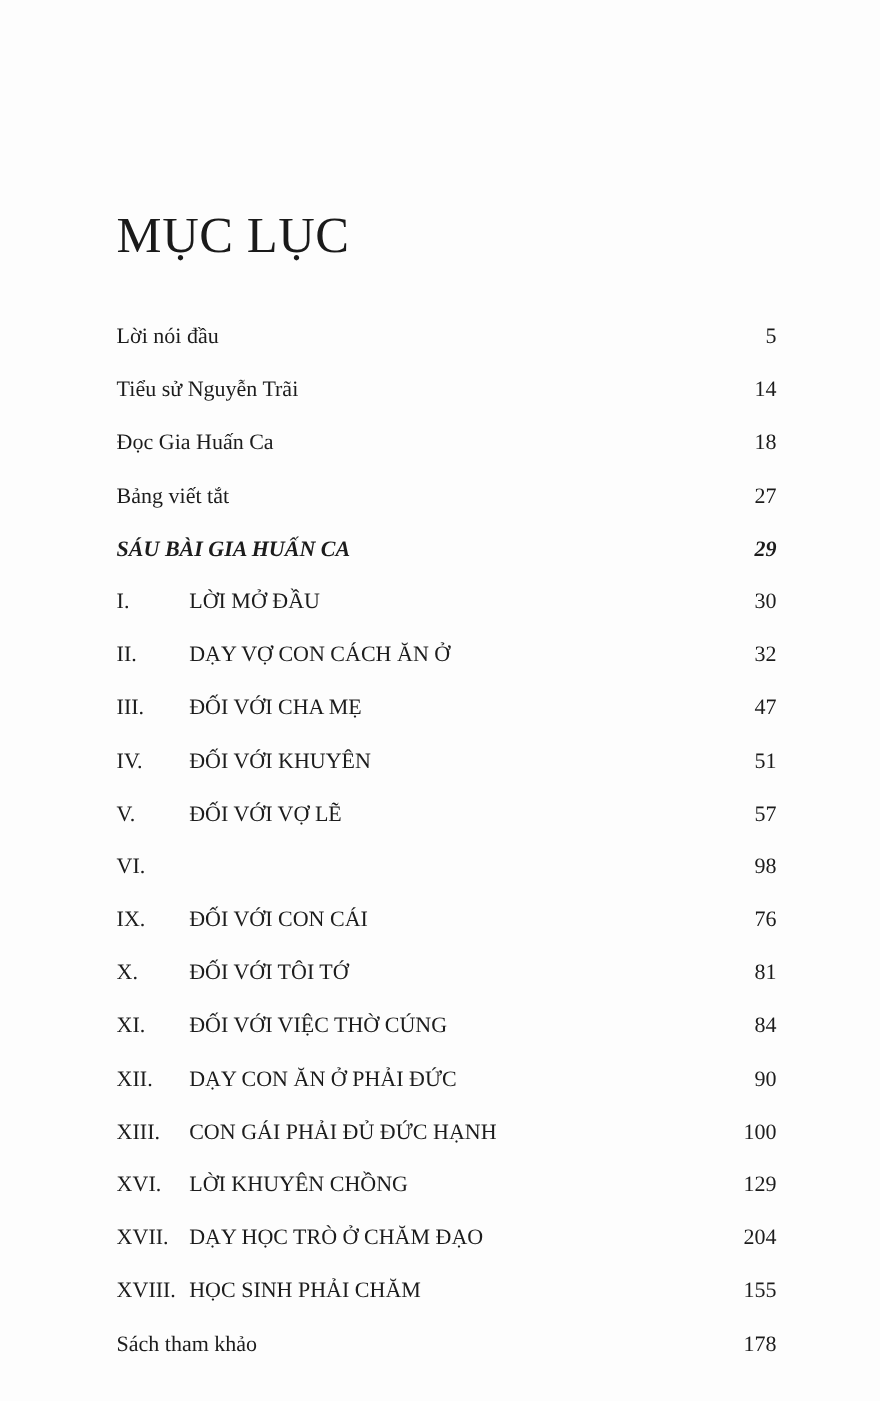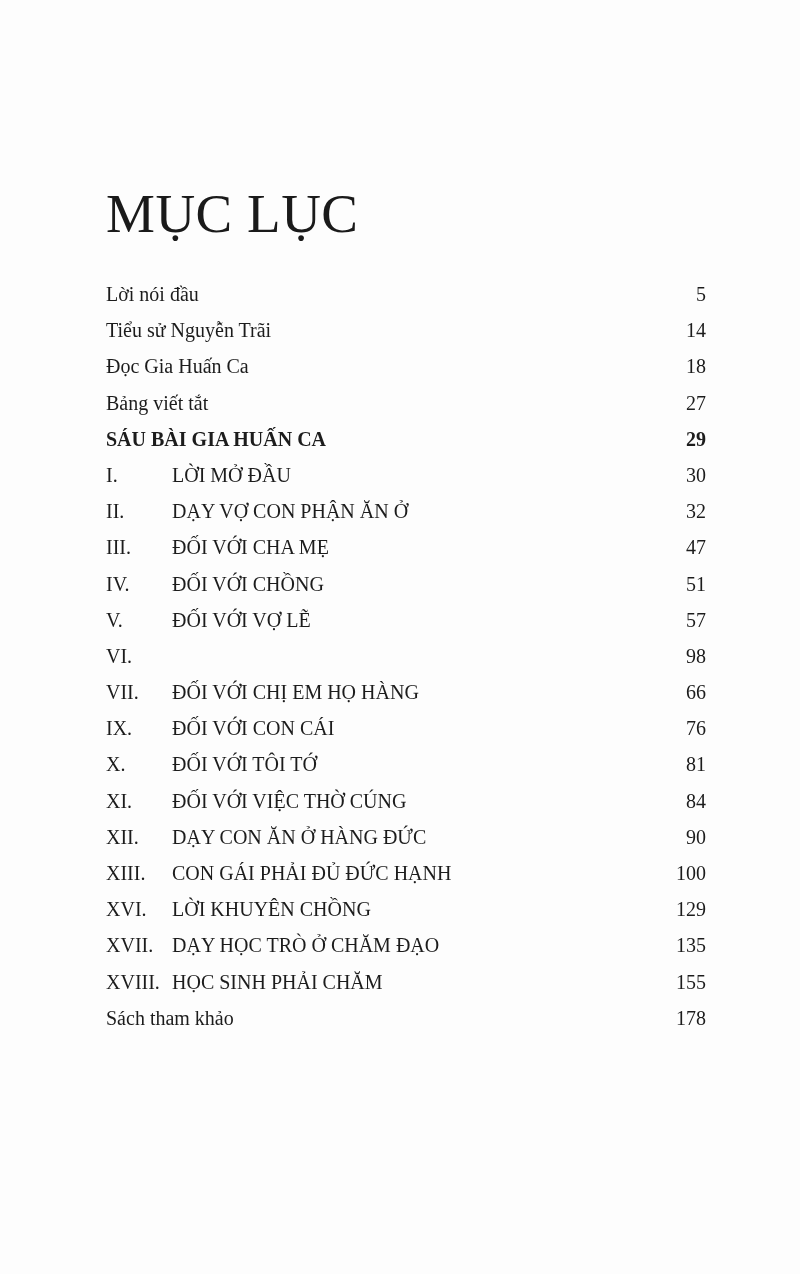--- a/index.html
+++ b/index.html
@@ -18,58 +18,60 @@
     .page {
       position: absolute;
       left: 0; top: 0;
       width: 800px; height: 1274px;
       background: #fdfdfd;
     }
     .title {
       position: absolute;
       left: 106px;
       top: 186px;
-      font-size: 55px;
+      font-size: 46px;
       font-weight: normal;
       letter-spacing: 0.5px;
       line-height: 56px;
       margin: 0;
       color: #1a1a1a;
     }
     .toc {
       position: absolute;
       left: 106px;
       top: 276px;
       width: 600px;
     }
     .row {
       position: relative;
       height: 36.2px;
       line-height: 36.2px;
       font-size: 20px;
       display: flex;
       align-items: center;
+      margin-top: 12px;
     }
     .row .num {
       width: 66px;
       flex: 0 0 66px;
       display: inline-block;
     }
     .row .label {
       flex: 1 1 auto;
       white-space: nowrap;
     }
     .row .page-no {
       position: absolute;
       right: 0;
       top: 0;
       text-align: right;
     }
     .row.bold .label, .row.bold .page-no {
       font-weight: bold;
+      font-style: italic;
     }
   </style>
 </head>
 <body>
 
 <div class="page">
   <h1 class="title">MỤC LỤC</h1>
 
   <div class="toc">
     <div class="row">
@@ -92,81 +94,76 @@
       <span class="label">SÁU BÀI GIA HUẤN CA</span>
       <span class="page-no">29</span>
     </div>
     <div class="row">
       <span class="num">I.</span>
       <span class="label">LỜI MỞ ĐẦU</span>
       <span class="page-no">30</span>
     </div>
     <div class="row">
       <span class="num">II.</span>
-      <span class="label">DẠY VỢ CON PHẬN ĂN Ở</span>
+      <span class="label">DẠY VỢ CON CÁCH ĂN Ở</span>
       <span class="page-no">32</span>
     </div>
     <div class="row">
       <span class="num">III.</span>
       <span class="label">ĐỐI VỚI CHA MẸ</span>
       <span class="page-no">47</span>
     </div>
     <div class="row">
       <span class="num">IV.</span>
-      <span class="label">ĐỐI VỚI CHỒNG</span>
+      <span class="label">ĐỐI VỚI KHUYÊN</span>
       <span class="page-no">51</span>
     </div>
     <div class="row">
       <span class="num">V.</span>
       <span class="label">ĐỐI VỚI VỢ LẼ</span>
       <span class="page-no">57</span>
     </div>
     <div class="row">
       <span class="num">VI.</span>
       <span class="page-no">98</span>
-    </div>
-    <div class="row">
-      <span class="num">VII.</span>
-      <span class="label">ĐỐI VỚI CHỊ EM HỌ HÀNG</span>
-      <span class="page-no">66</span>
     </div>
     <div class="row">
       <span class="num">IX.</span>
       <span class="label">ĐỐI VỚI CON CÁI</span>
       <span class="page-no">76</span>
     </div>
     <div class="row">
       <span class="num">X.</span>
       <span class="label">ĐỐI VỚI TÔI TỚ</span>
       <span class="page-no">81</span>
     </div>
     <div class="row">
       <span class="num">XI.</span>
       <span class="label">ĐỐI VỚI VIỆC THỜ CÚNG</span>
       <span class="page-no">84</span>
     </div>
     <div class="row">
       <span class="num">XII.</span>
-      <span class="label">DẠY CON ĂN Ở HÀNG ĐỨC</span>
+      <span class="label">DẠY CON ĂN Ở PHẢI ĐỨC</span>
       <span class="page-no">90</span>
     </div>
     <div class="row">
       <span class="num">XIII.</span>
       <span class="label">CON GÁI PHẢI ĐỦ ĐỨC HẠNH</span>
       <span class="page-no">100</span>
     </div>
     <div class="row">
       <span class="num">XVI.</span>
       <span class="label">LỜI KHUYÊN CHỒNG</span>
       <span class="page-no">129</span>
     </div>
     <div class="row">
       <span class="num">XVII.</span>
       <span class="label">DẠY HỌC TRÒ Ở CHĂM ĐẠO</span>
-      <span class="page-no">135</span>
+      <span class="page-no">204</span>
     </div>
     <div class="row">
       <span class="num">XVIII.</span>
       <span class="label">HỌC SINH PHẢI CHĂM</span>
       <span class="page-no">155</span>
     </div>
     <div class="row">
       <span class="label">Sách tham khảo</span>
       <span class="page-no">178</span>
     </div>

